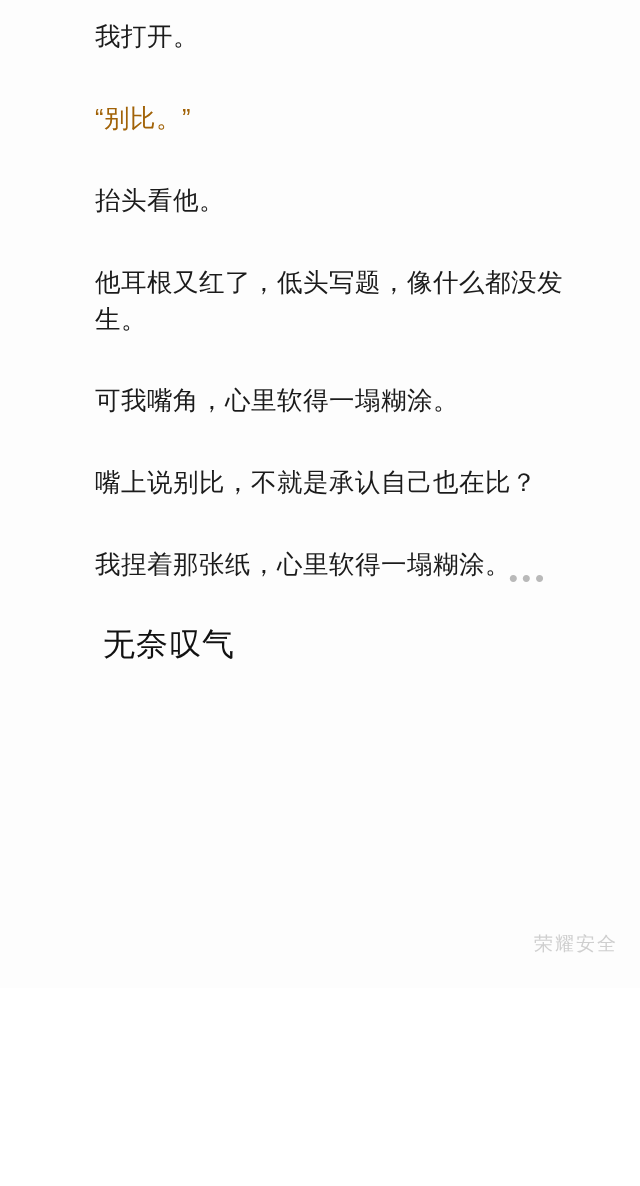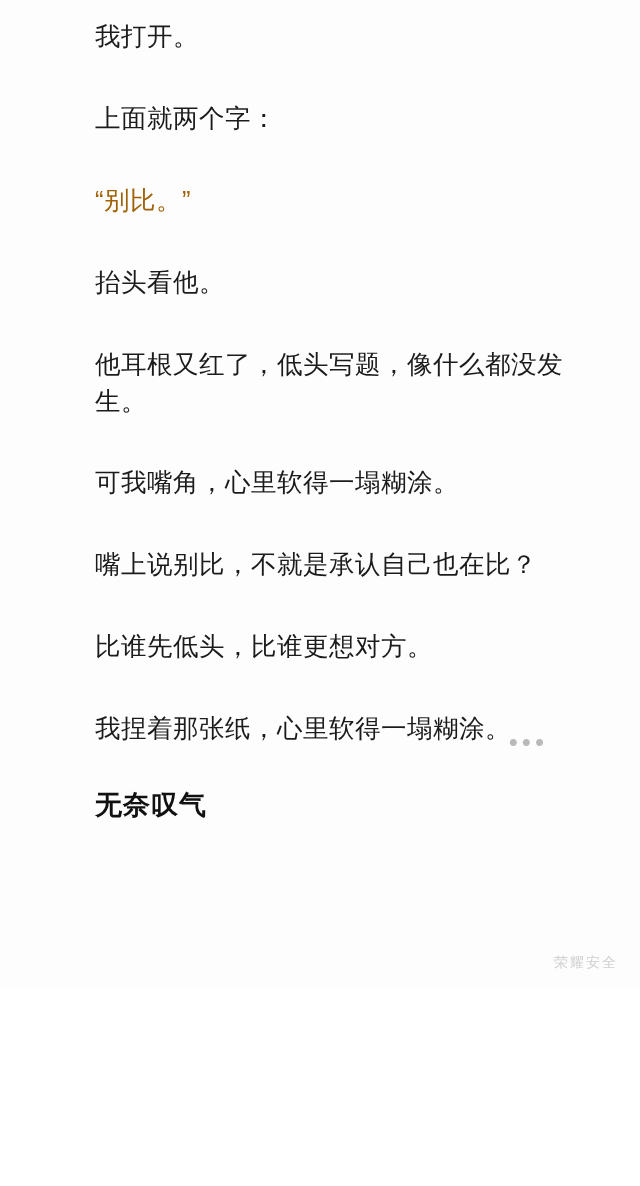--- a/index.html
+++ b/index.html
@@ -47,53 +47,51 @@
     margin-top: -18px;
     margin-bottom: 30px;
   }
   .ellipsis-row .dots {
     color: #b9b9b9;
     font-size: 26px;
     letter-spacing: 4px;
     line-height: 1;
   }
   .section-title {
-    font-size: 27px;
-    font-weight: 700;
+    font-size: 32px;
+    font-weight: 400;
     color: #111111;
-    margin: 32px 0 0 0;
+    margin: 32px 0 0 8px;
     letter-spacing: 1px;
   }
   .watermark {
     position: absolute;
     right: 22px;
-    bottom: 16px;
+    bottom: 31px;
     color: #cfcfcf;
-    font-size: 14px;
+    font-size: 19px;
     letter-spacing: 2px;
     user-select: none;
   }
   .para:last-of-type {
     margin-bottom: 0;
   }
 </style>
 </head>
 <body>
 
 <div class="page">
 
   <div class="reader-body">
     <p class="para">我打开。</p>
-    <p class="para">上面就两个字：</p>
     <p class="para quote">“别比。”</p>
     <p class="para">抬头看他。</p>
     <p class="para two-line">他耳根又红了，低头写题，像什么都没发生。</p>
     <p class="para">可我嘴角，心里软得一塌糊涂。</p>
     <p class="para">嘴上说别比，不就是承认自己也在比？</p>
-    <p class="para">比谁先低头，比谁更想对方。</p>
     <p class="para">我捏着那张纸，心里软得一塌糊涂。</p>
 
     <div class="ellipsis-row">
       <span class="dots">•••</span>
     </div>
 
     <h2 class="section-title">无奈叹气</h2>
   </div>
 
   <div class="watermark">荣耀安全</div>

